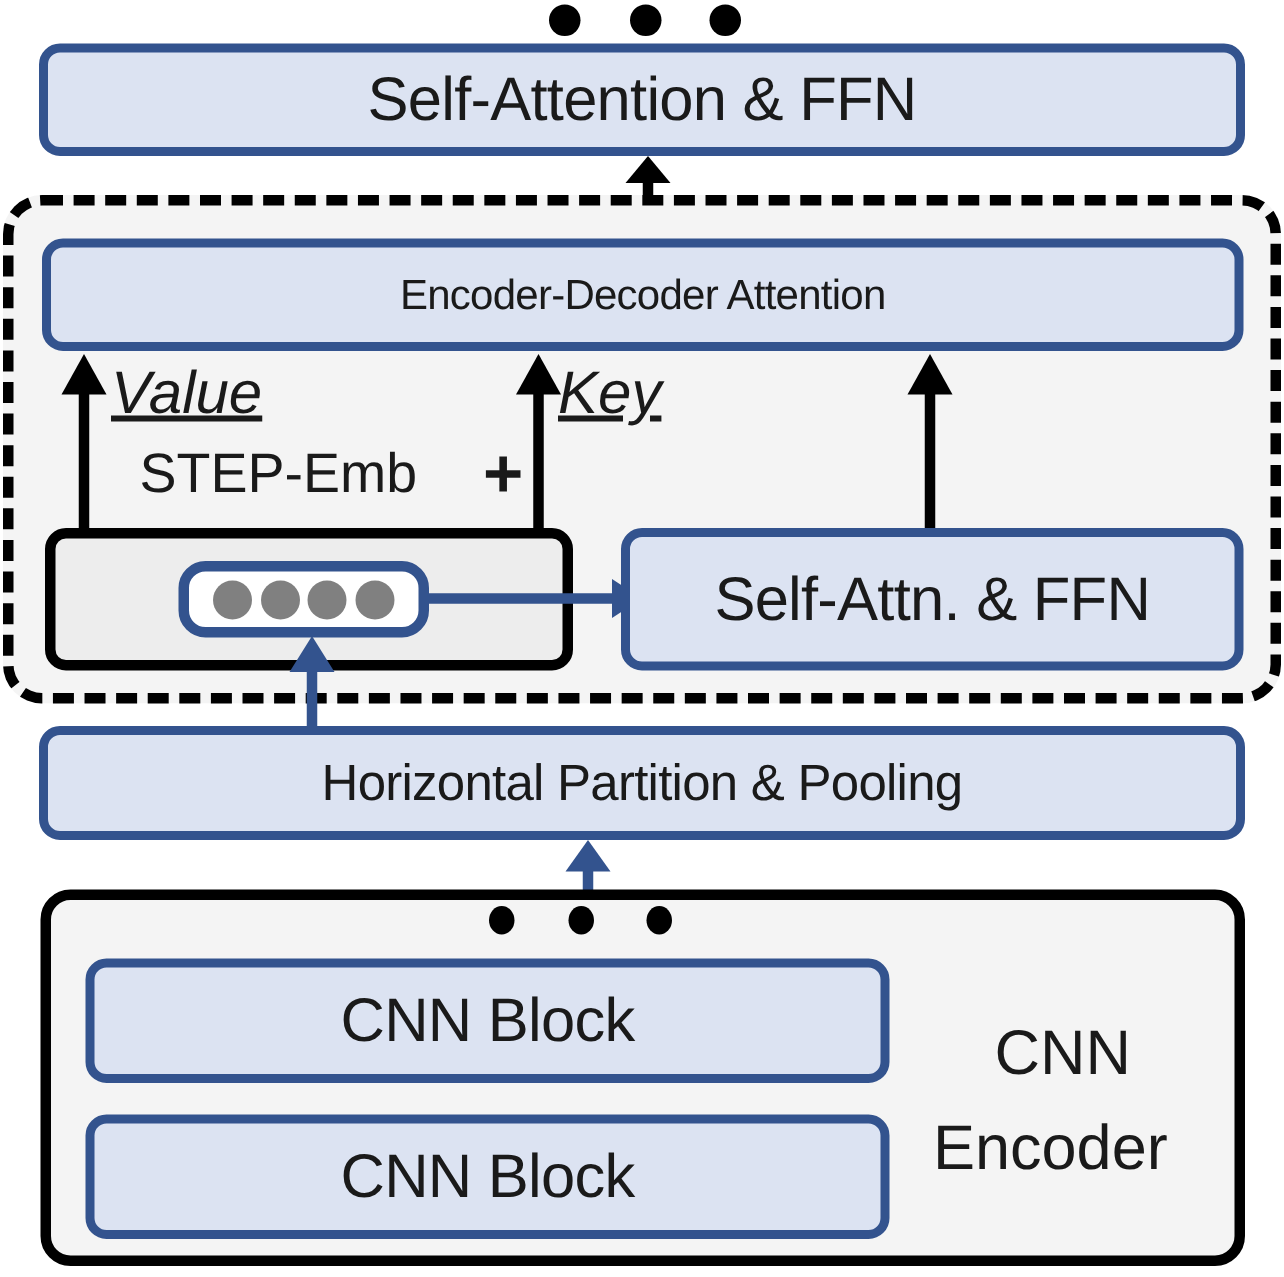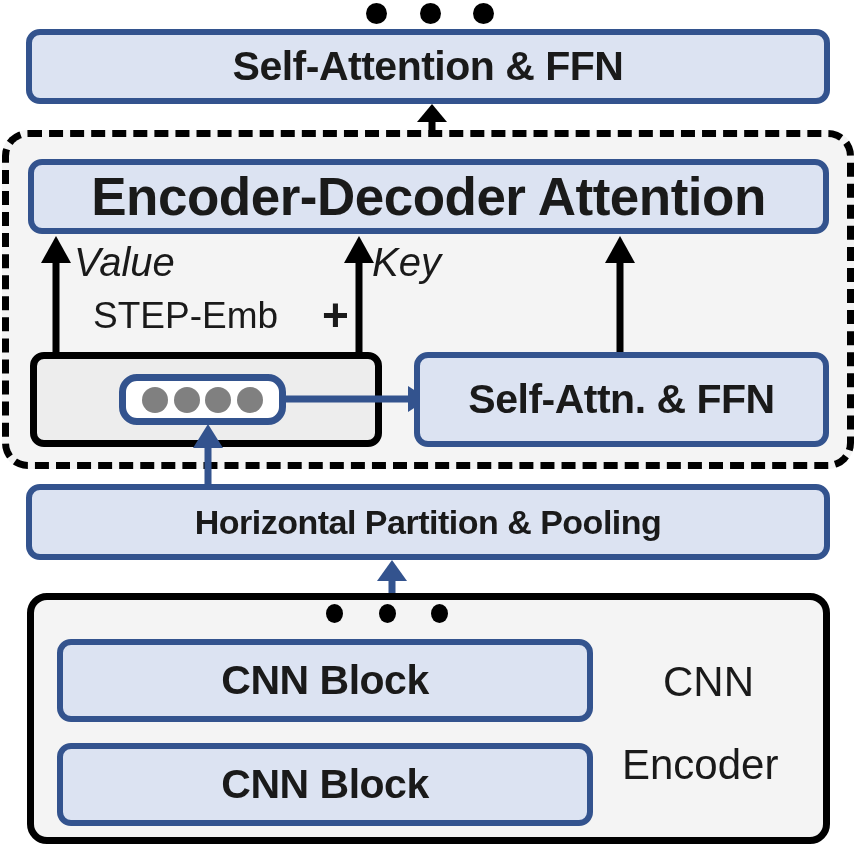--- a/index.html
+++ b/index.html
@@ -28,21 +28,20 @@
     display: flex;
     align-items: center;
     justify-content: center;
     color: #1a1a1a;
     white-space: nowrap;
   }
   .blue-box span {
     display: block;
     line-height: 1;
     letter-spacing: -0.5px;
-    font-weight: bold;
   }
 
   .dashed-region {
     position: absolute;
     box-sizing: border-box;
     background: #f4f4f4;
     border: 7px dashed #000000;
     border-radius: 26px;
   }
 
@@ -82,20 +81,21 @@
   
   .plain-label {
     position: absolute;
     color: #1a1a1a;
     white-space: nowrap;
     line-height: 1;
   }
   .italic-label {
     font-style: italic;
     font-weight: 500;
+    text-decoration: underline;
   }
 
   
   .dots-row {
     position: absolute;
     display: flex;
     align-items: center;
   }
   .dots-row i {
     display: block;
@@ -159,21 +159,21 @@
   </div>
 
   <div class="arrow-v" style="left:417px; top:104px; width:30px; height:50px;">
     <div class="shaft" style="width:7px; height:44px; background:#000000;"></div>
     <div class="head" style="border-bottom:18px solid #000000;"></div>
   </div>
 
   <div class="dashed-region" style="left:2px; top:130px; width:852px; height:339px;"></div>
 
   <div class="blue-box" style="left:28px; top:159px; width:801px; height:75px;">
-    <span style="font-size:53px;">Encoder-Decoder Attention</span>
+    <span style="font-size:28px;">Encoder-Decoder Attention</span>
   </div>
 
   <div class="arrow-v" style="left:41px; top:236px; width:30px; height:119px;">
     <div class="shaft" style="width:7px; height:95px; background:#000000;"></div>
     <div class="head" style="border-bottom:27px solid #000000;"></div>
   </div>
   <div class="plain-label italic-label" style="left:74px; top:242px; font-size:40px;">Value</div>
 
   <div class="plain-label" style="left:93px; top:297px; font-size:37px;">STEP-Emb</div>
   <div class="plain-label" style="left:322px; top:292px; font-size:46px; font-weight:bold;">+</div>
@@ -230,16 +230,16 @@
   </div>
 
   <div class="blue-box" style="left:57px; top:639px; width:536px; height:83px;">
     <span style="font-size:41px;">CNN Block</span>
   </div>
 
   <div class="blue-box" style="left:57px; top:743px; width:536px; height:83px;">
     <span style="font-size:41px;">CNN Block</span>
   </div>
 
-  <div class="plain-label" style="left:663px; top:661px; font-size:42px;">CNN</div>
+  <div class="plain-label" style="left:663px; top:681px; font-size:42px;">CNN</div>
   <div class="plain-label" style="left:622px; top:744px; font-size:42px;">Encoder</div>
 
 </div>
 
 </body></html>

